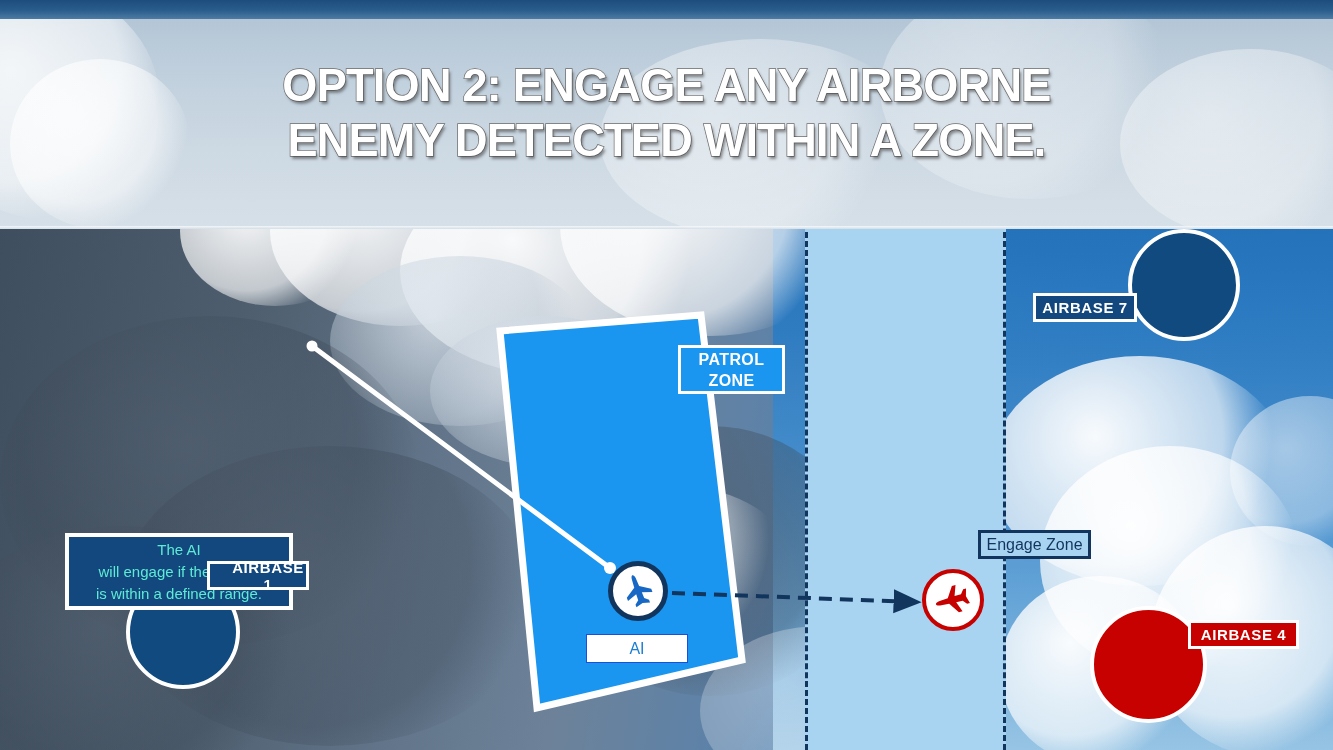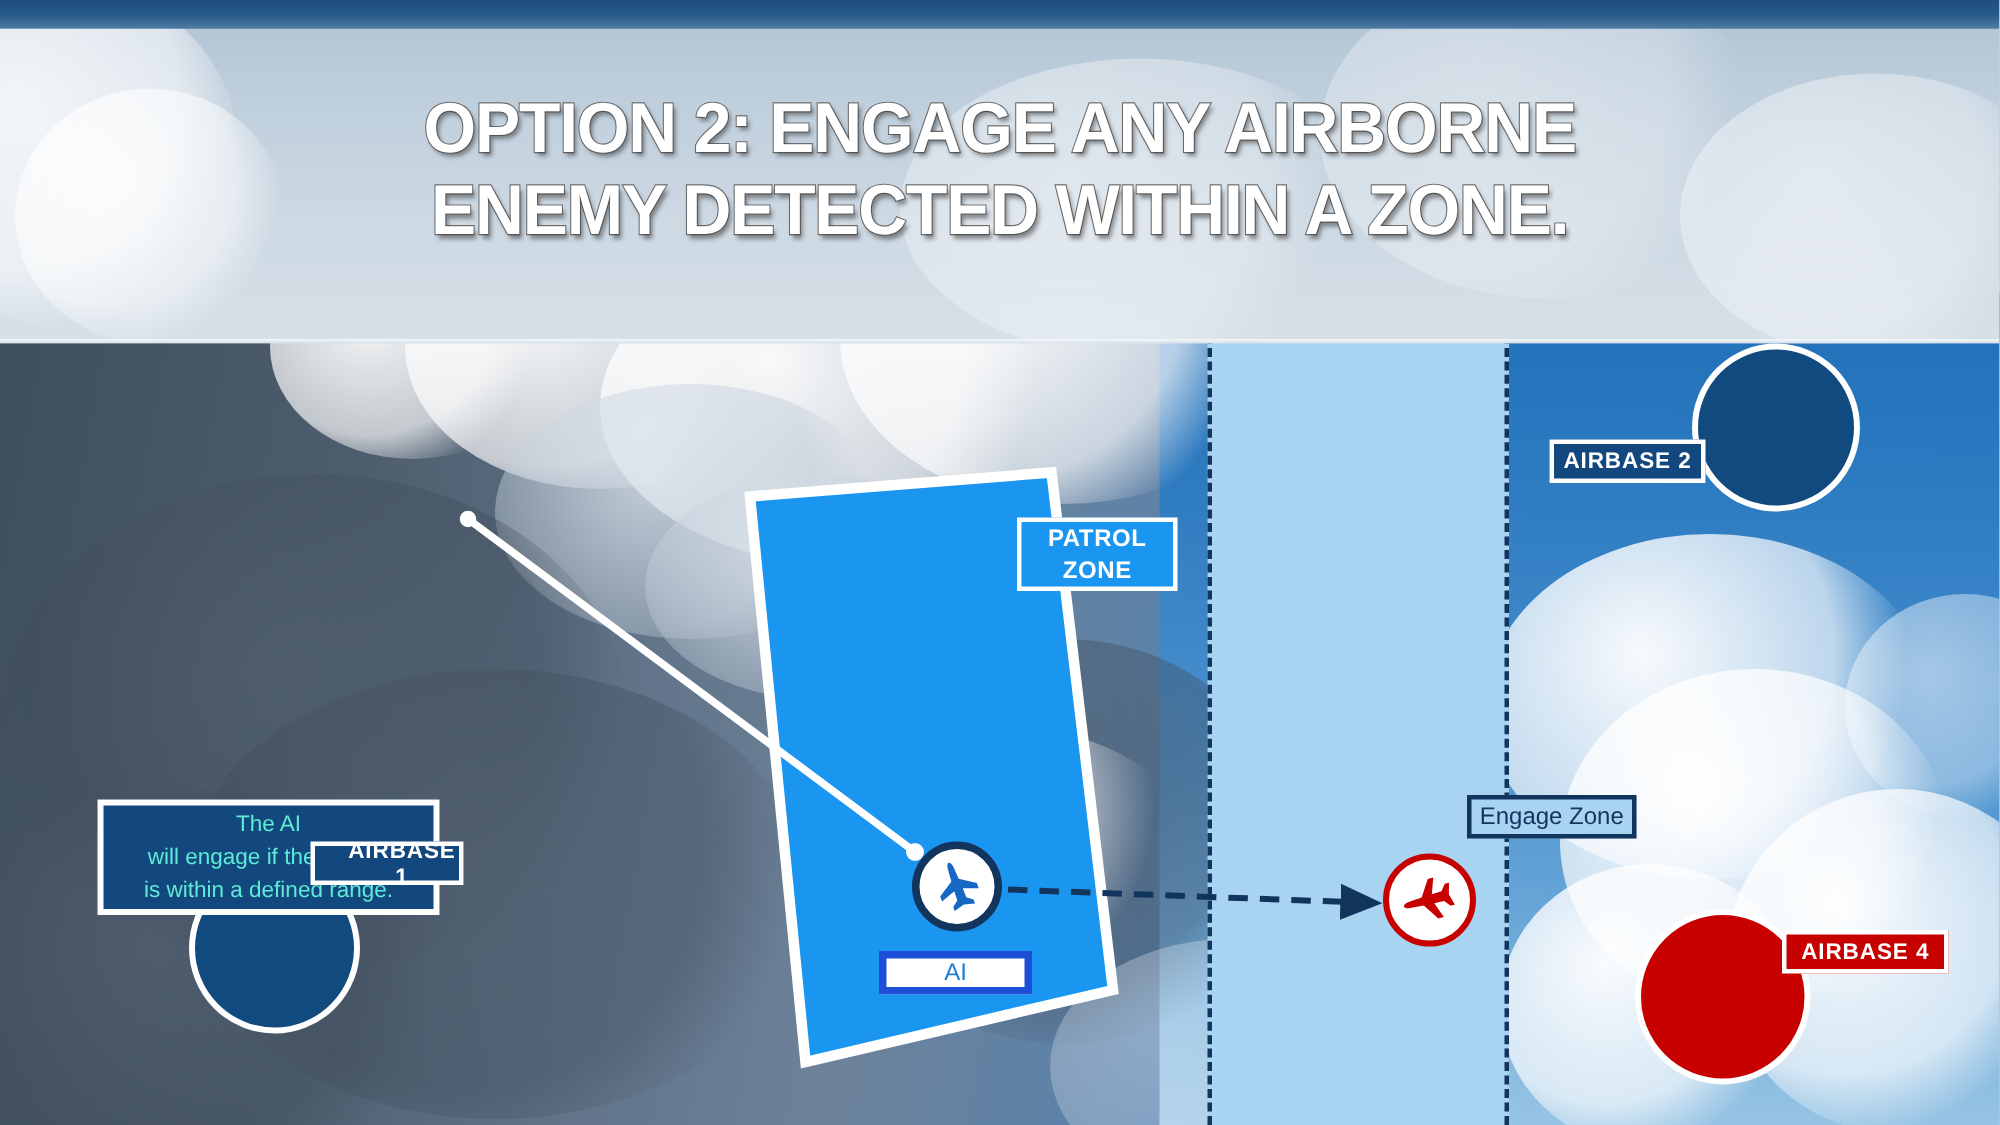--- a/index.html
+++ b/index.html
@@ -136,21 +136,21 @@
     background: #1a96f0;
     border: 3px solid #ffffff;
     color: #ffffff;
     font-size: 16px;
     font-weight: 700;
     line-height: 21px;
     letter-spacing: .4px;
   }
   .label-white-fill {
     background: #ffffff;
-    border: 5px solid #1d4ed8;
+    border: 1px solid #1d4ed8;
     color: #1a7fd4;
     font-size: 16px;
     font-weight: 400;
   }
   .label-lightblue-fill {
     background: #a8d4f2;
     border: 3px solid #12355e;
     color: #12355e;
     font-size: 16px;
     font-weight: 400;
@@ -280,21 +280,21 @@
 
     <div class="label label-white-fill" style="left:586px;top:438px;width:102px;height:29px;z-index:7;">
       <span>AI</span>
     </div>
 
     <div class="label label-navy" style="left:207px;top:365px;width:102px;height:29px;z-index:7;padding-left:20px;">
       <span>AIRBASE 1</span>
     </div>
 
     <div class="label label-navy" style="left:1033px;top:97px;width:104px;height:29px;z-index:7;">
-      <span>AIRBASE 2</span>
+      <span>AIRBASE 7</span>
     </div>
 
     <div class="label label-red" style="left:1188px;top:424px;width:111px;height:29px;z-index:7;">
       <span>AIRBASE 4</span>
     </div>
 
   </div>
 
   <div class="header">
     <div class="header-sky"></div>

